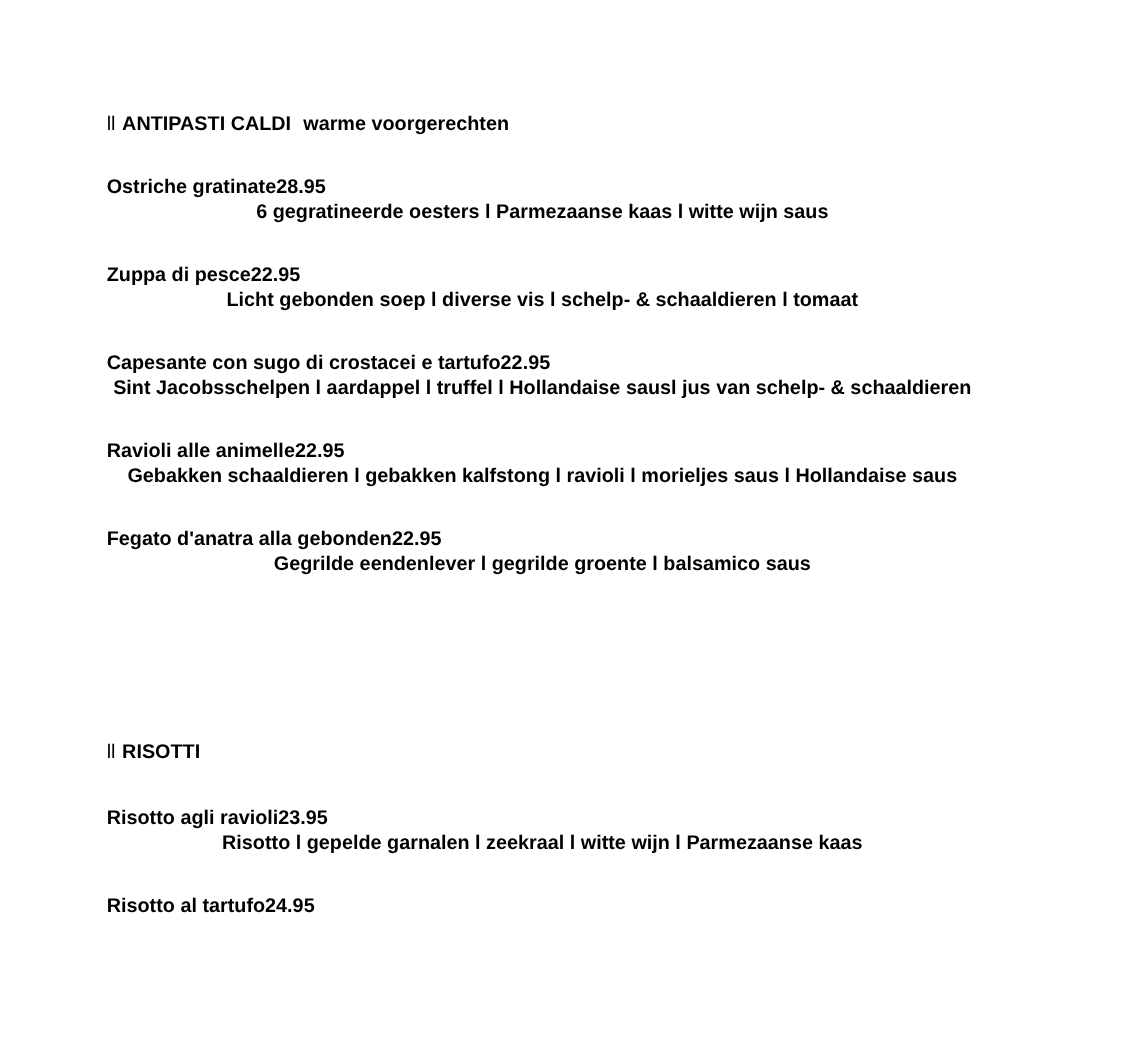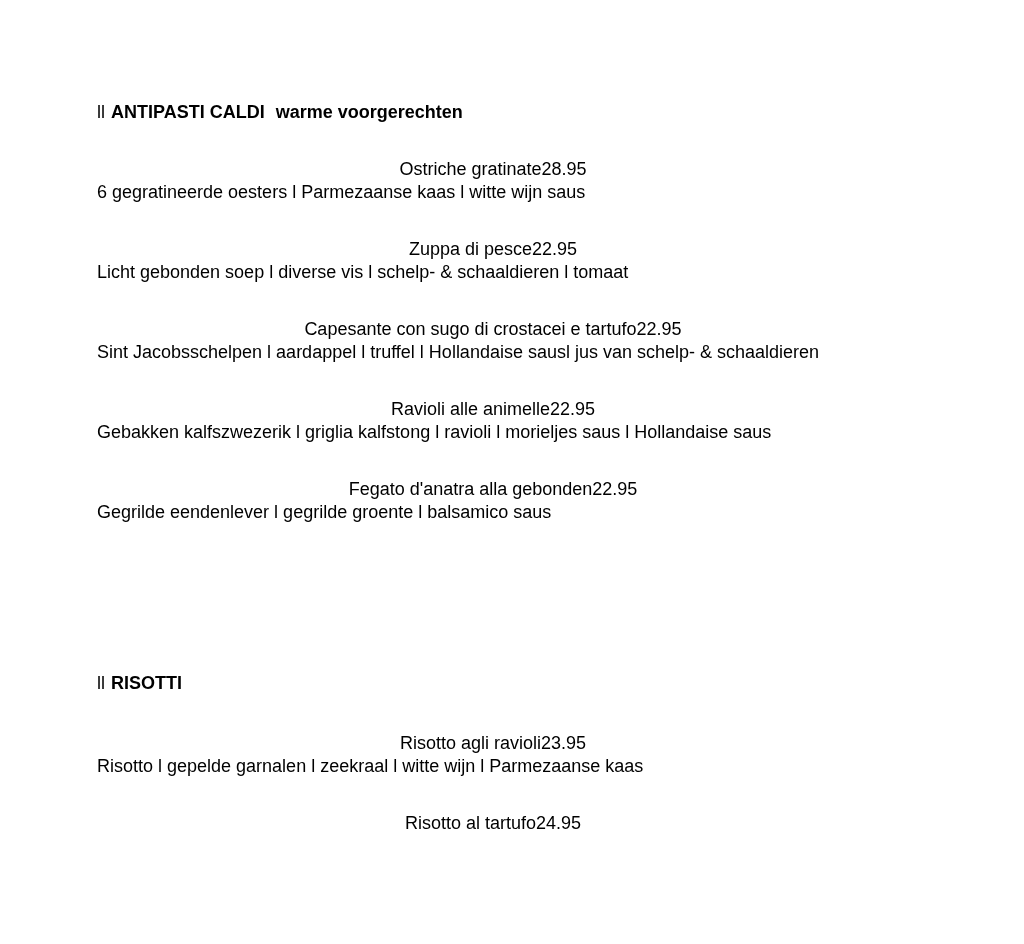--- a/index.html
+++ b/index.html
@@ -26,27 +26,28 @@
   .section-marker { font-weight: normal; }
   .section-title { margin-left: 6px; }
   .section-subtitle { margin-left: 11px; }
   .menu-item {
     position: absolute;
     left: 97px;
     width: 792px;
   }
   .item-head {
     display: flex;
-    justify-content: center;
-    font-weight: normal;
+    justify-content: flex-start;
+    font-weight: bold;
     white-space: nowrap;
   }
   .item-desc {
     white-space: nowrap;
-    font-weight: normal;
+    font-weight: bold;
+    text-align: center;
   }
 </style>
 </head>
 <body>
 
 <div class="page">
 
   <div class="section-header" style="top:101px">
     <span class="section-marker">ll</span><span class="section-title">ANTIPASTI CALDI</span><span class="section-subtitle">warme voorgerechten</span>
   </div>
@@ -73,21 +74,21 @@
       <span class="item-price">22.95</span>
     </div>
     <div class="item-desc">Sint Jacobsschelpen l aardappel l truffel l Hollandaise sausl jus van schelp- &amp; schaaldieren</div>
   </div>
 
   <div class="menu-item" style="top:398px">
     <div class="item-head">
       <span class="item-name">Ravioli alle animelle</span>
       <span class="item-price">22.95</span>
     </div>
-    <div class="item-desc">Gebakken kalfszwezerik l griglia kalfstong l ravioli l morieljes saus l Hollandaise saus</div>
+    <div class="item-desc">Gebakken schaaldieren l gebakken kalfstong l ravioli l morieljes saus l Hollandaise saus</div>
   </div>
 
   <div class="menu-item" style="top:478px">
     <div class="item-head">
       <span class="item-name">Fegato d'anatra alla gebonden</span>
       <span class="item-price">22.95</span>
     </div>
     <div class="item-desc">Gegrilde eendenlever l gegrilde groente l balsamico saus</div>
   </div>
 

